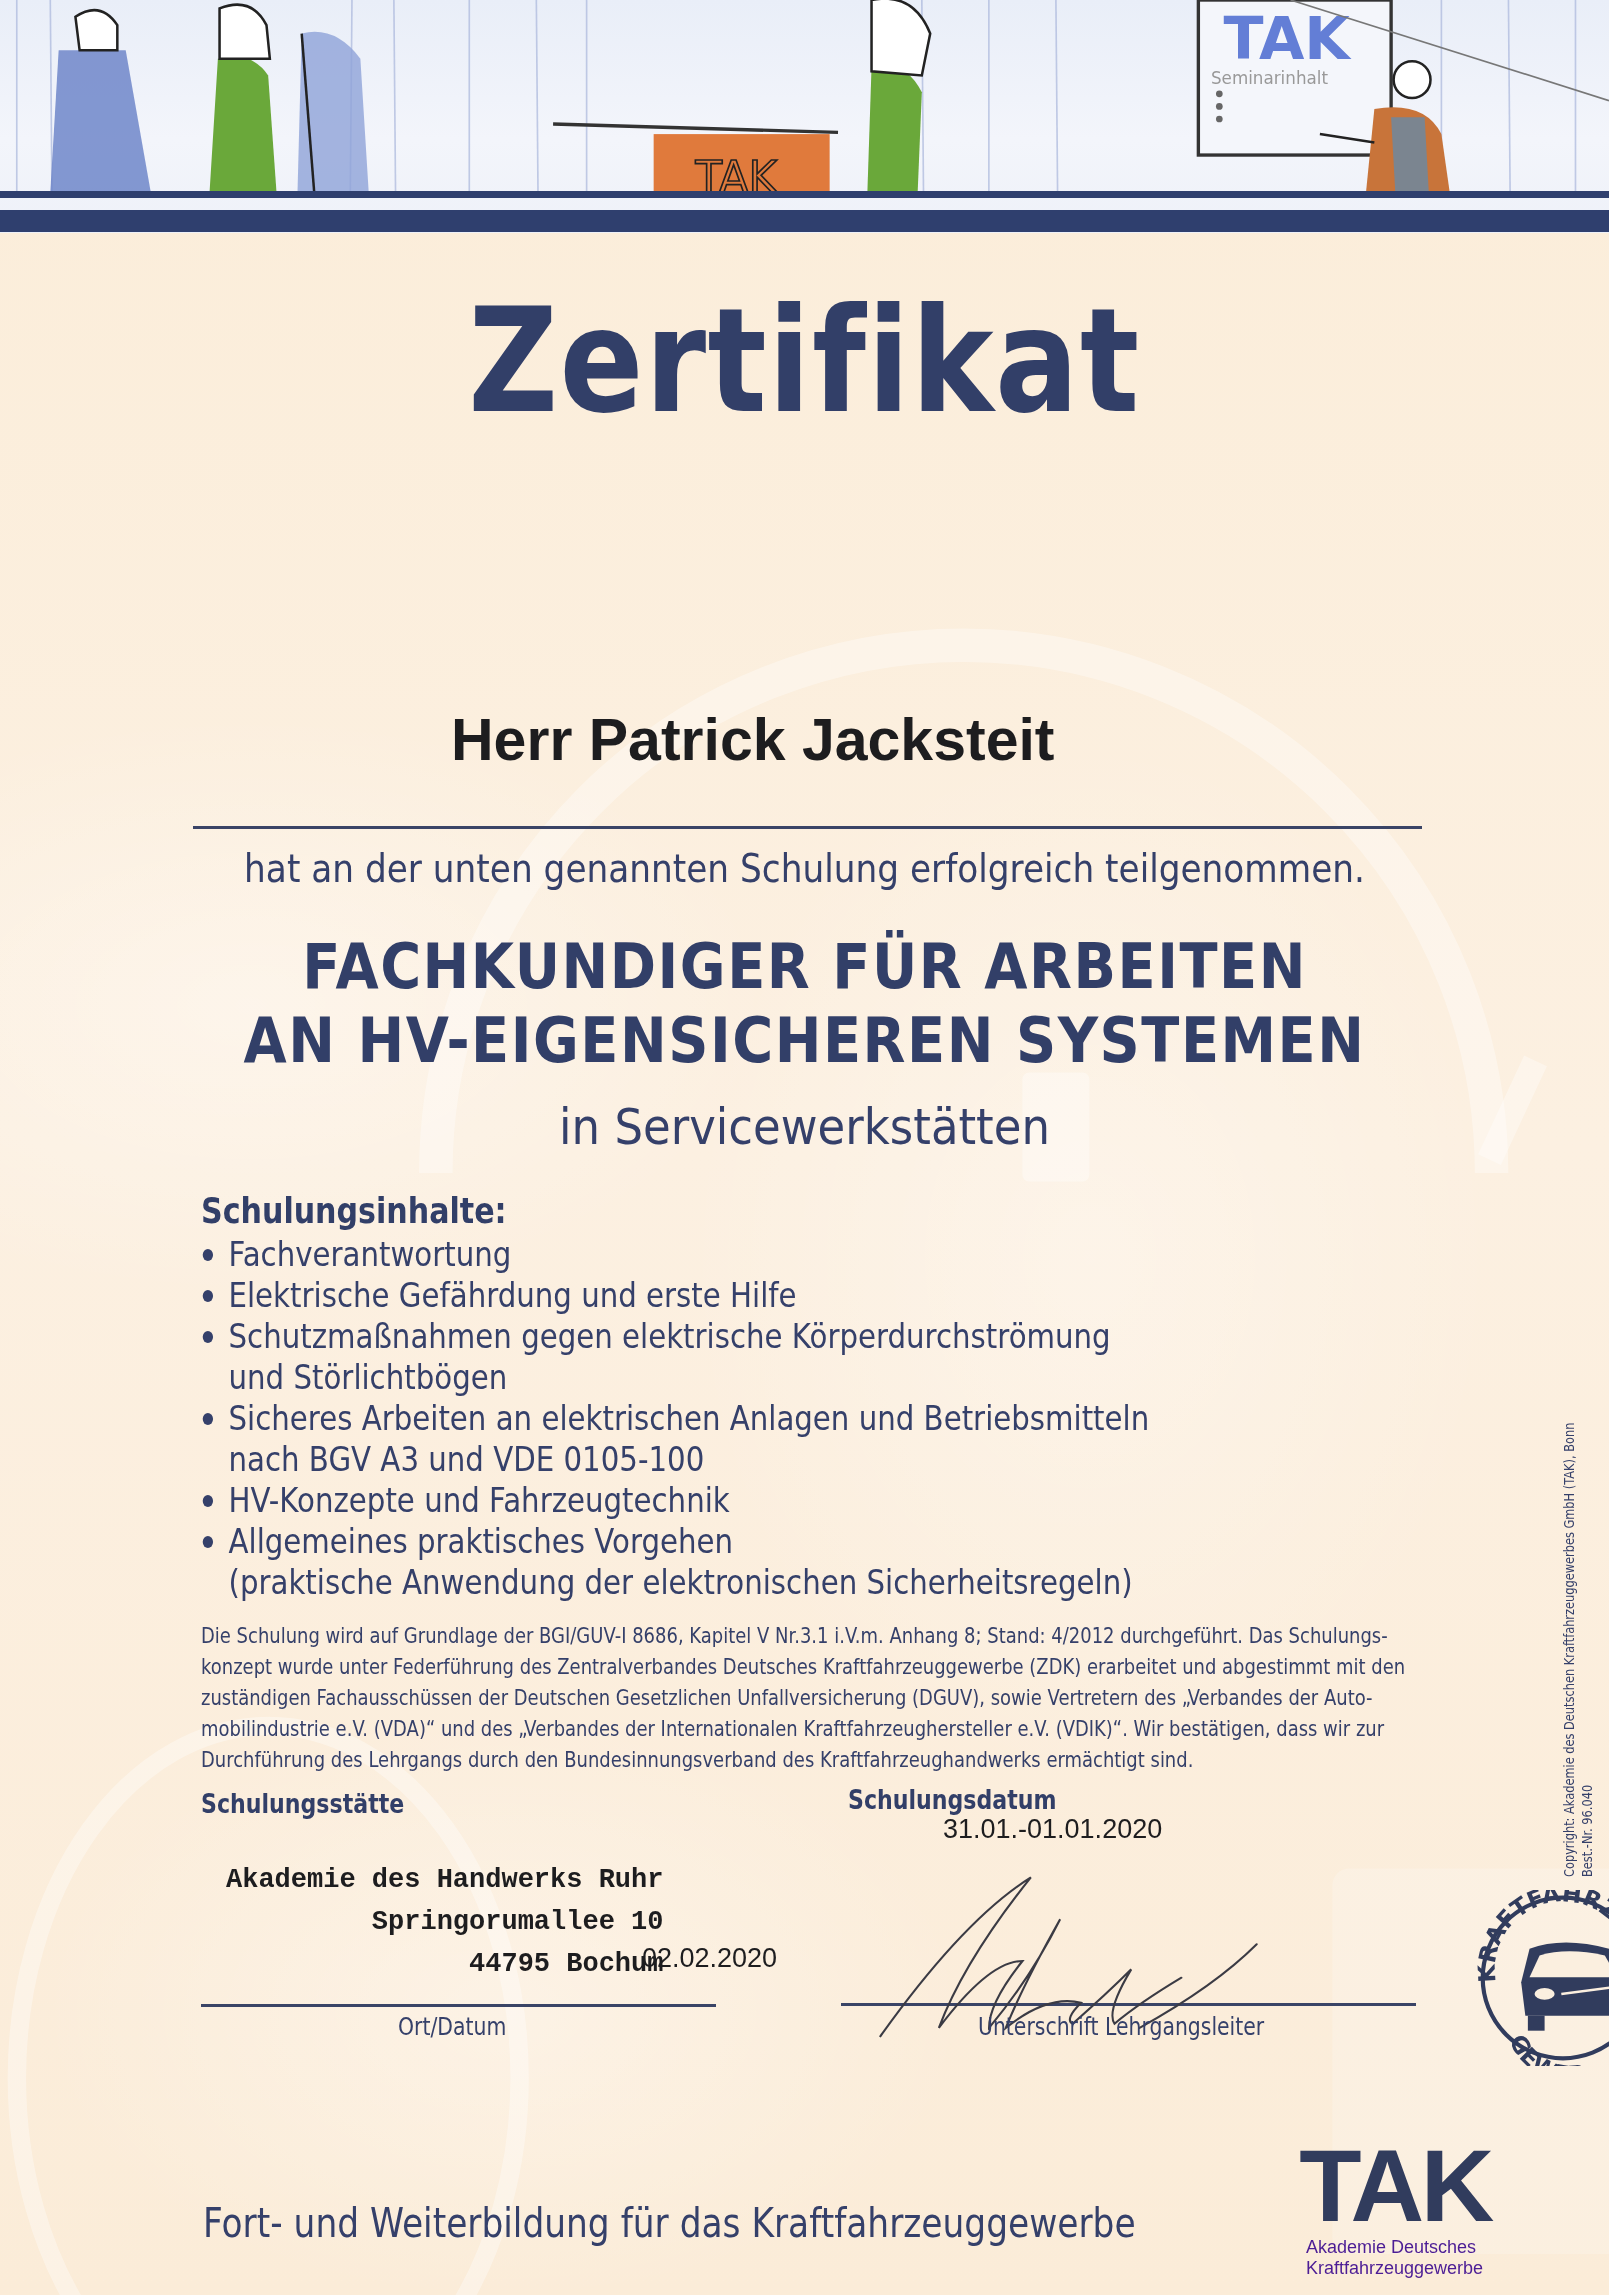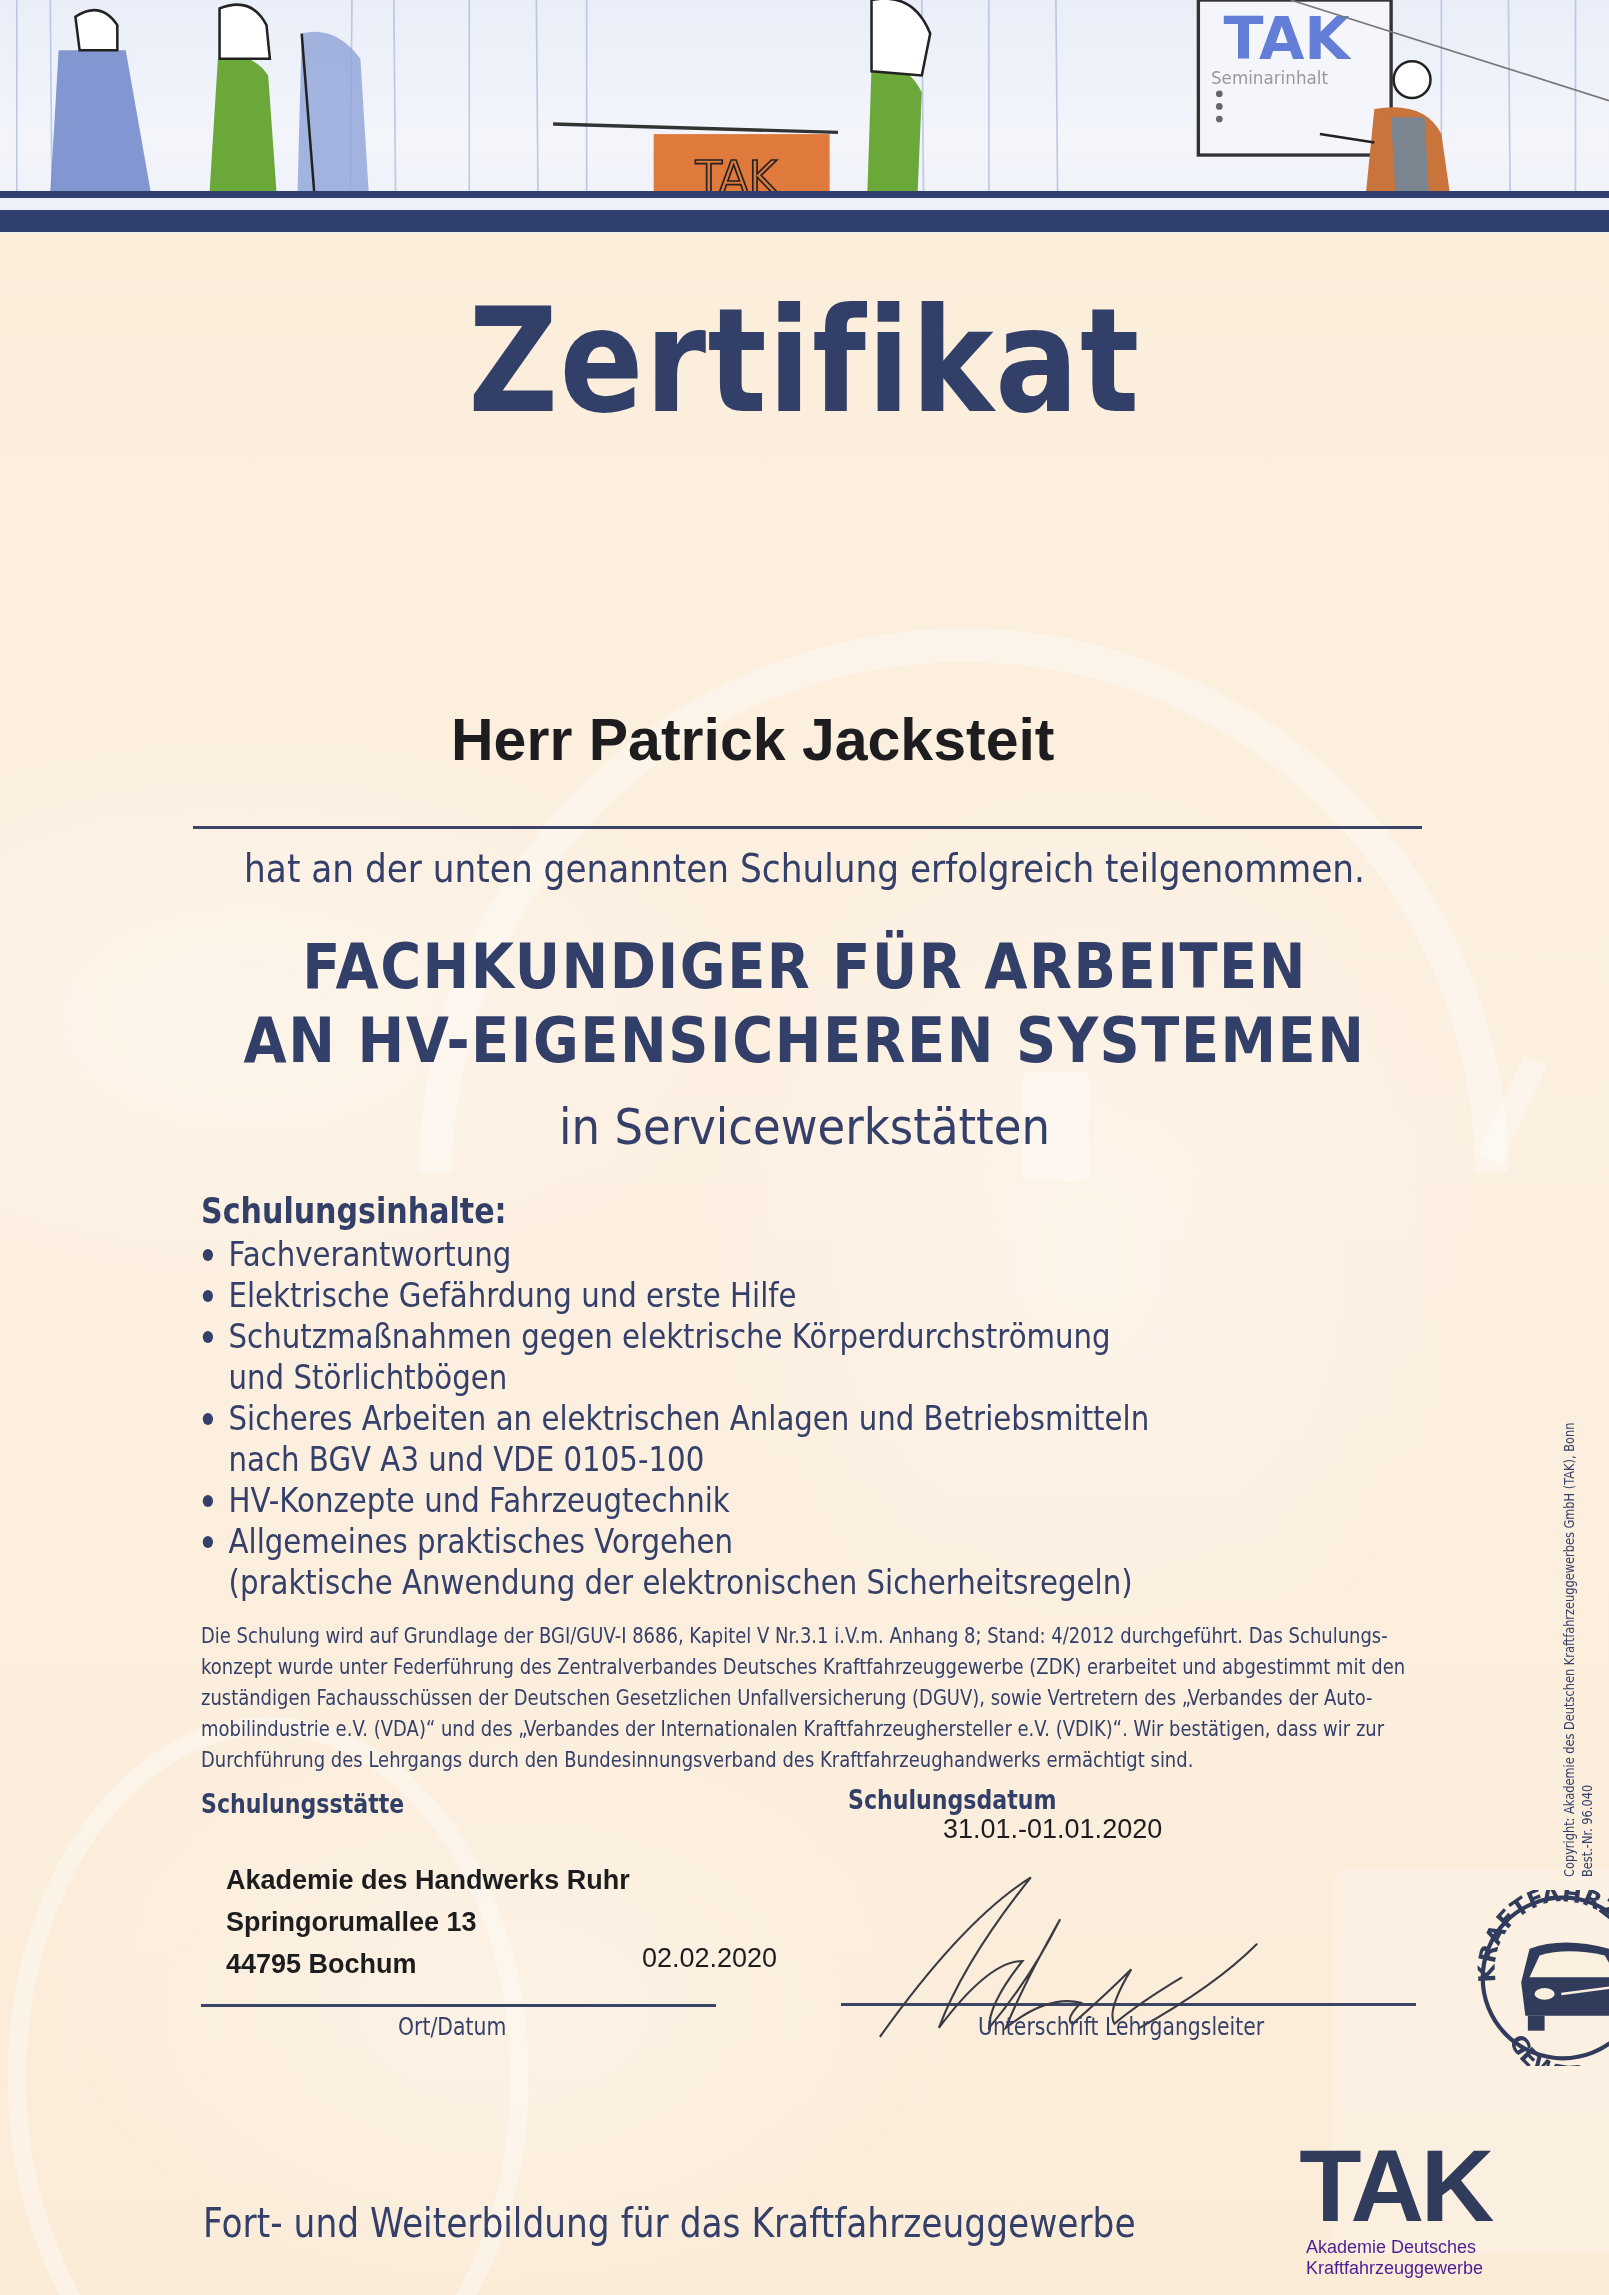--- a/index.html
+++ b/index.html
@@ -81,22 +81,22 @@
     position: absolute; left: 201px; top: 1620px; width: 1458px;
     font-size: 21.4px; line-height: 31px; color: #35406a;
     transform: scaleX(0.84); transform-origin: 0 0;
   }
   .label-bold {
     position: absolute; font-weight: bold; font-size: 26px; color: #323f68;
     transform: scaleX(0.85); transform-origin: 0 0;
   }
   .venue {
     position: absolute; left: 226px; top: 1859px;
-    font-family: Liberation Sans, sans-serif; font-weight: bold; font-size: 27px;
-    line-height: 42px; color: #1d1d1f;
+    font-family: Liberation Mono, monospace; font-weight: bold; font-size: 27px;
+    line-height: 42px; color: #1d1d1f; text-align: right;
   }
   .plain-date {
     position: absolute; font-family: "Liberation Sans", sans-serif; font-size: 27px; color: #1d1d1f;
   }
   .sig-line { position: absolute; height: 2.5px; background: #3a4466; }
   .caption {
     position: absolute; font-size: 24px; color: #35406a;
     transform: scaleX(0.85); transform-origin: 0 0;
   }
   .copyright {
@@ -241,21 +241,21 @@
   <div>mobilindustrie e.V. (VDA)“ und des „Verbandes der Internationalen Kraftfahrzeughersteller e.V. (VDIK)“. Wir bestätigen, dass wir zur</div>
   <div>Durchführung des Lehrgangs durch den Bundesinnungsverband des Kraftfahrzeughandwerks ermächtigt sind.</div>
 </div>
 
 <div class="label-bold" style="left:201px; top:1789px;">Schulungsstätte</div>
 <div class="label-bold" style="left:848px; top:1785px;">Schulungsdatum</div>
 <div class="plain-date" style="left:943px; top:1814px;">31.01.-01.01.2020</div>
 
 <div class="venue">
   <div>Akademie des Handwerks Ruhr</div>
-  <div>Springorumallee 13</div>
+  <div>Springorumallee 10</div>
   <div>44795 Bochum</div>
 </div>
 
 <div class="plain-date" style="left:642px; top:1943px;">02.02.2020</div>
 
 <div class="sig-line" style="left:201px; top:2004px; width:515px;"></div>
 <div class="sig-line" style="left:841px; top:2003px; width:575px;"></div>
 
 <svg style="position:absolute; left:863px; top:1869px;" width="503" height="184" viewBox="0 0 600 220">
   <g fill="none" stroke="#3b3b44" stroke-width="2.5" stroke-linecap="round">

